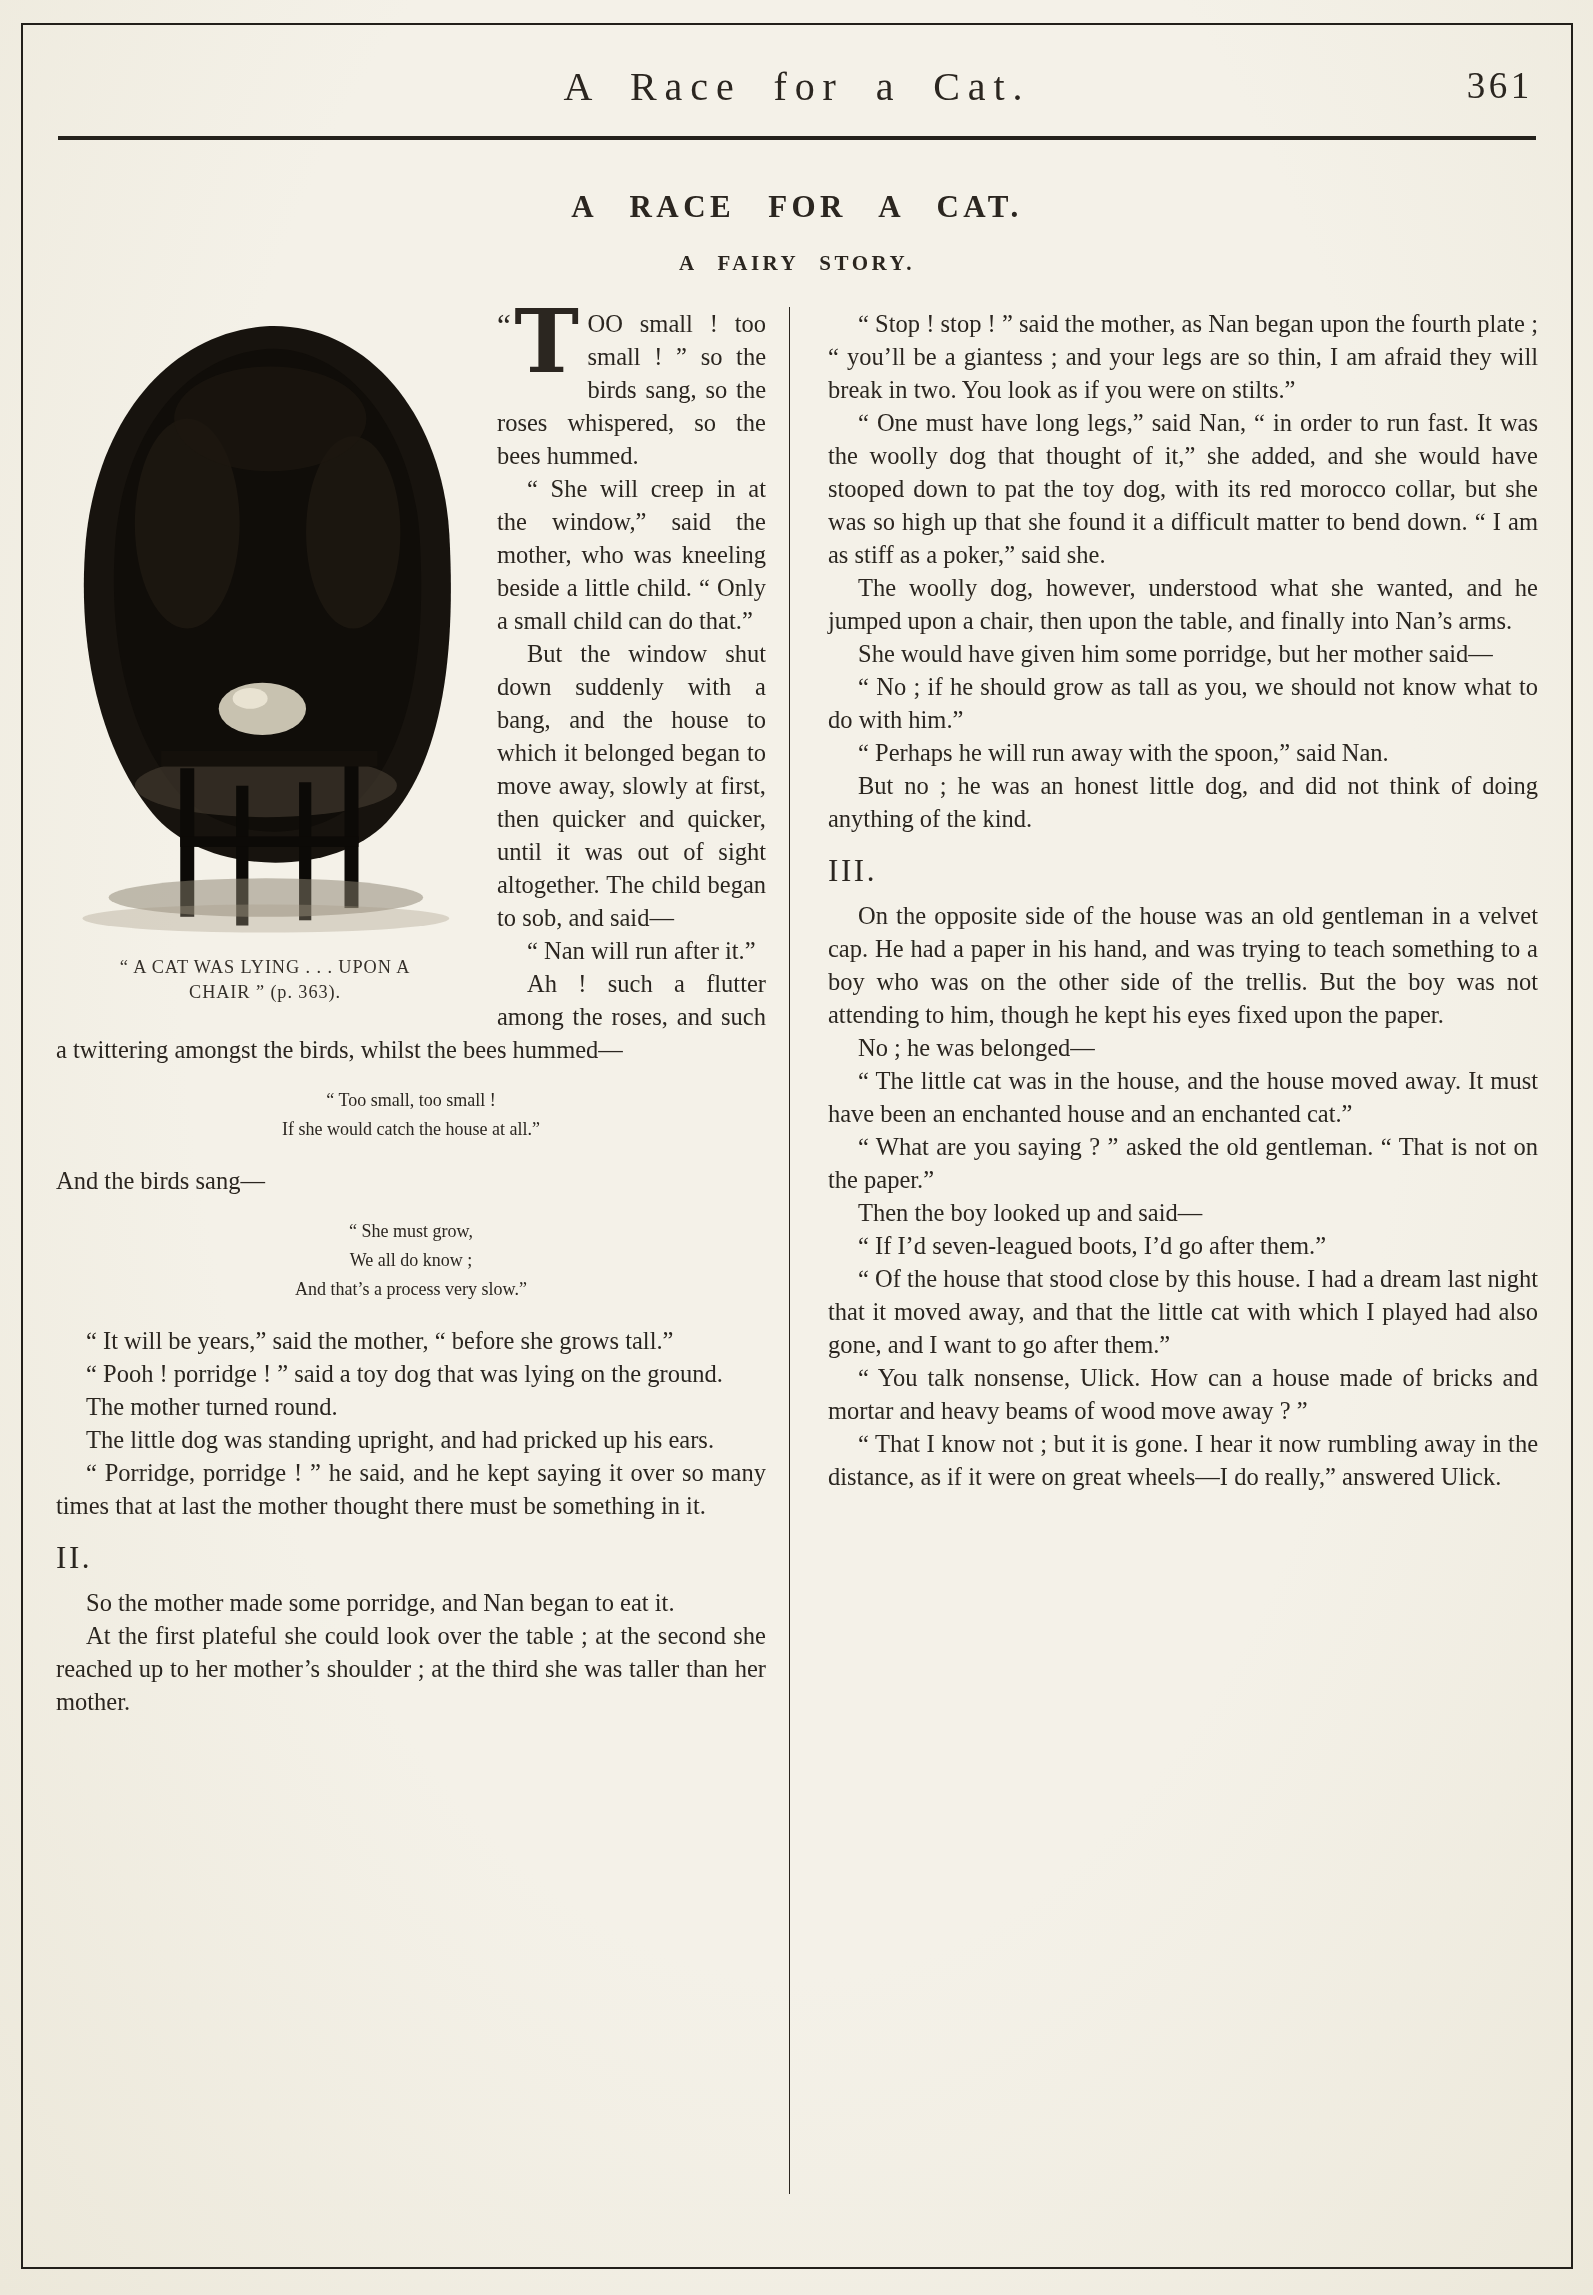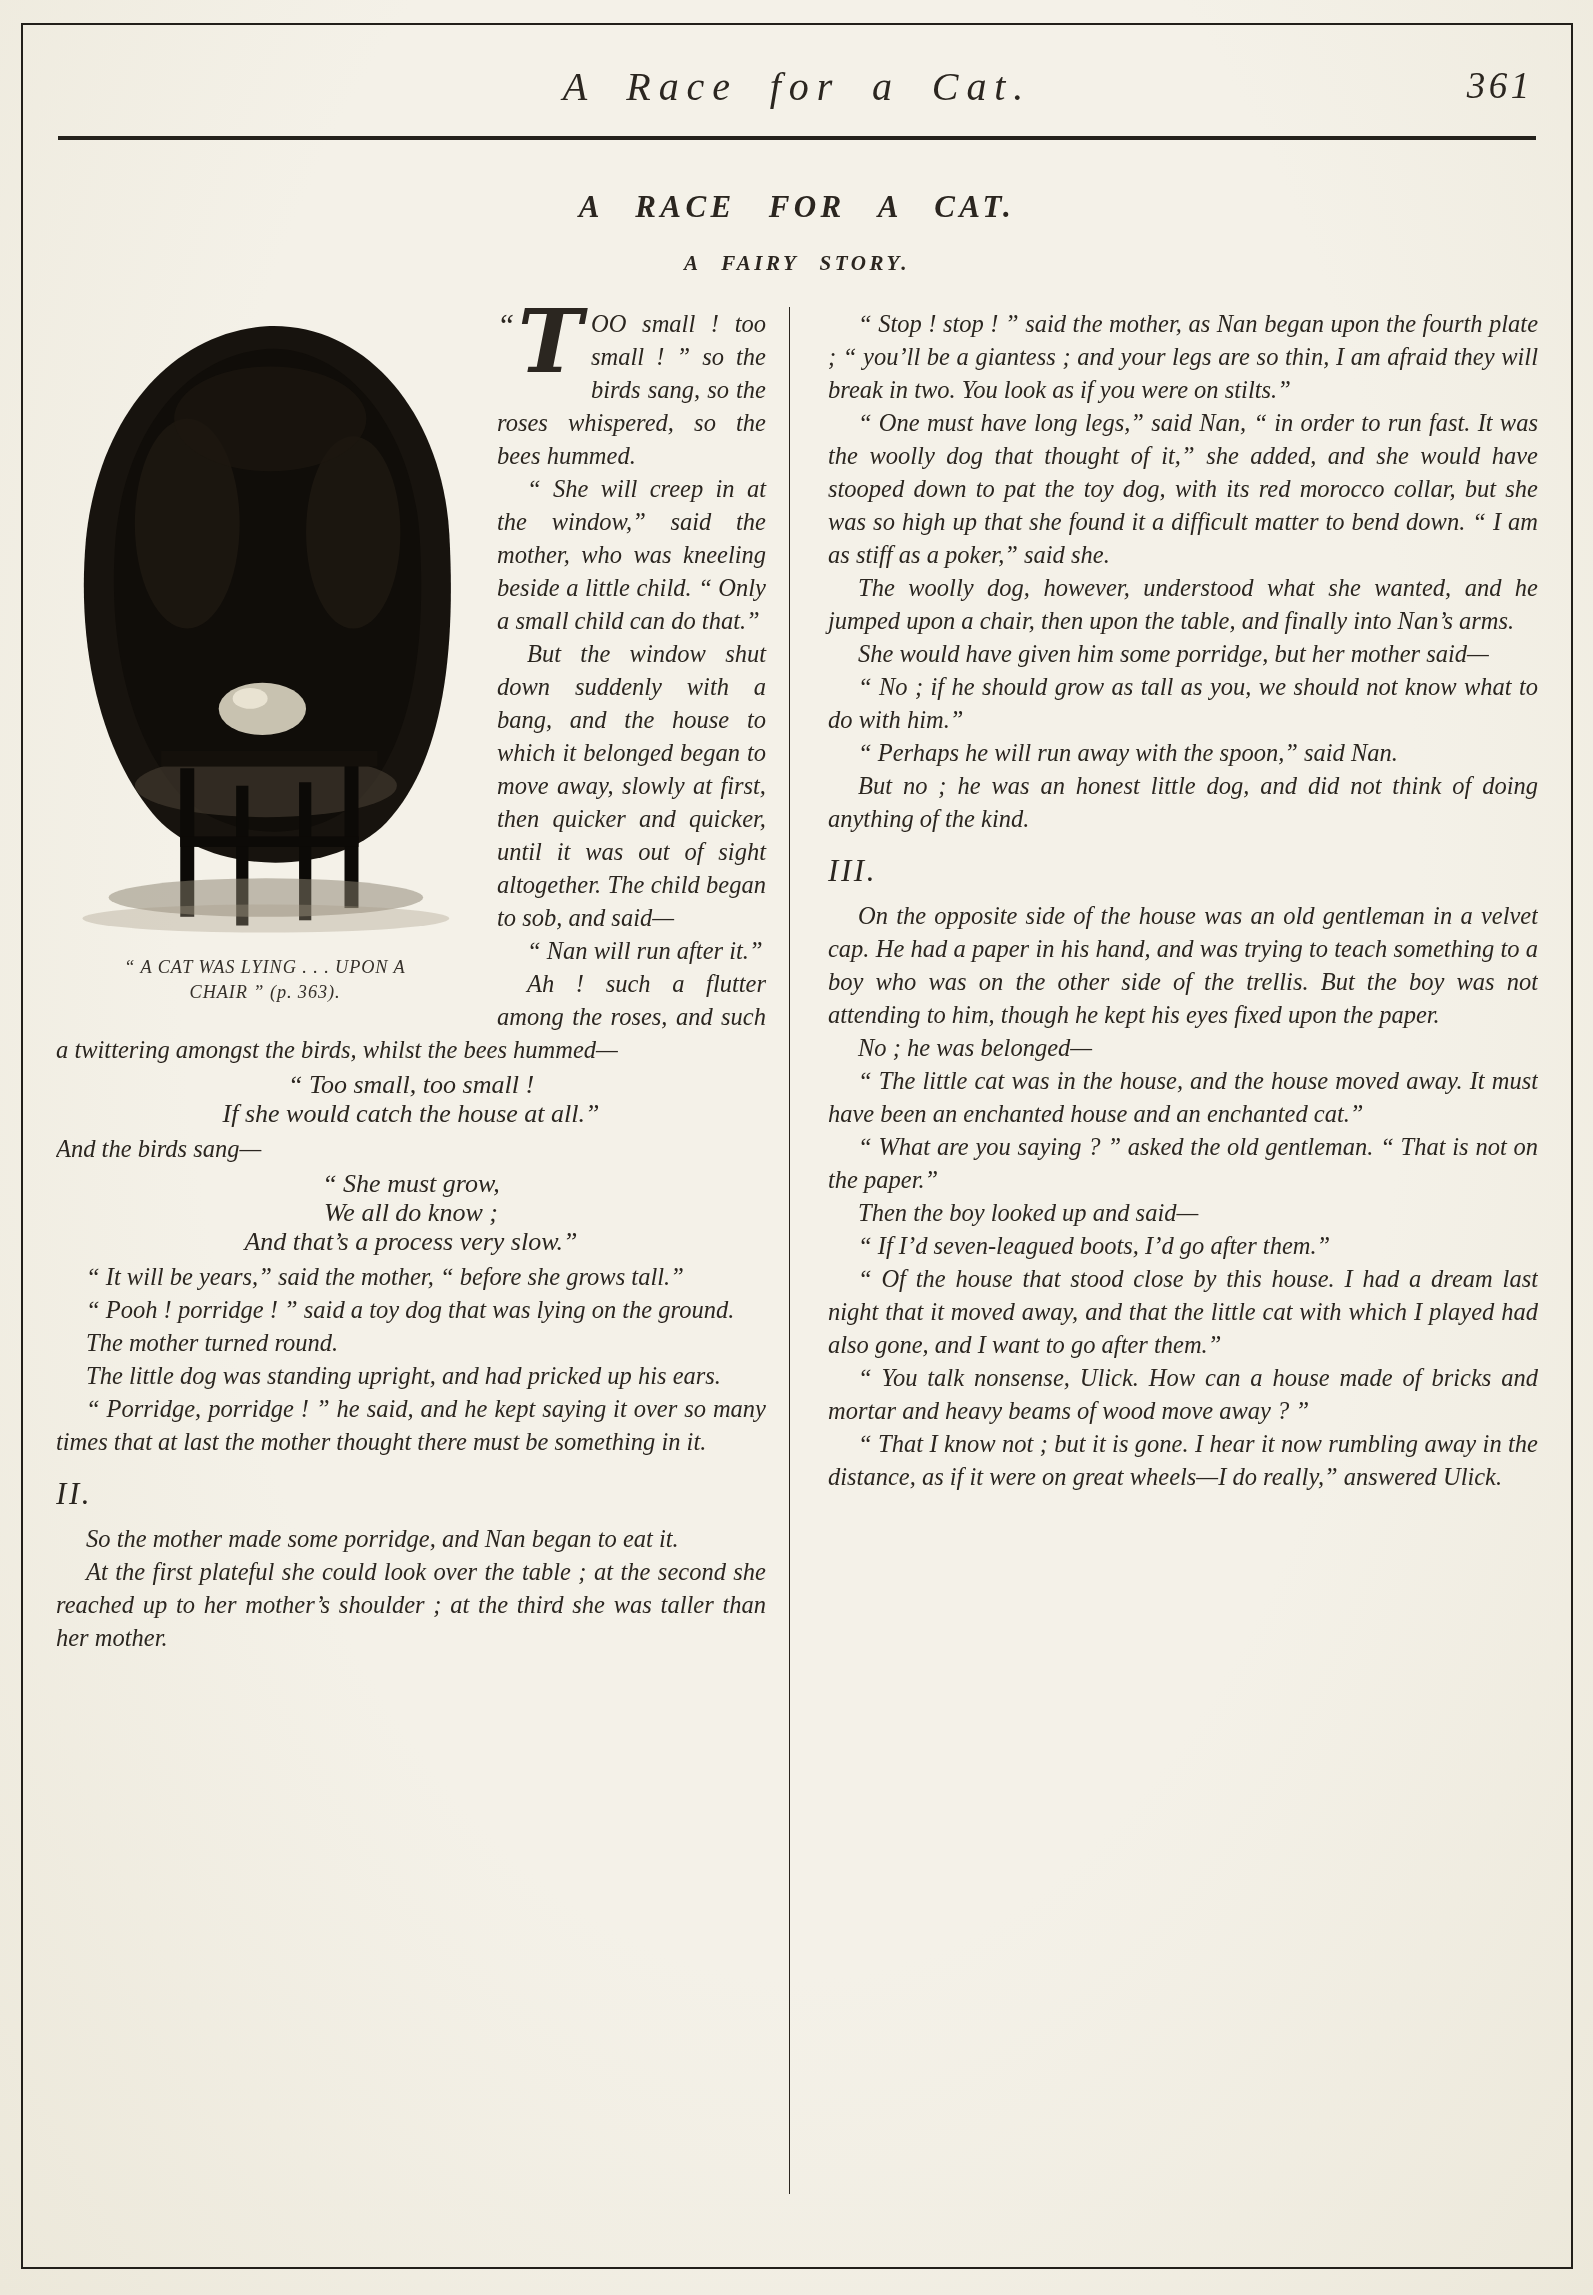--- a/index.html
+++ b/index.html
@@ -1,20 +1,20 @@
 <!DOCTYPE html>
 <html style="font-size:14px"><head>
 <meta charset="utf-8">
 <style>
   html,body{margin:0;padding:0;background:#e9e5d7;}
   .sheet{
     position:relative;width:1594px;height:2295px;margin:0 auto;
     background:radial-gradient(ellipse at 50% 38%, #f4f1e8 55%, #ece8da 100%);
     font-family:"Liberation Serif","DejaVu Serif",serif;
-    color:#2b2620;overflow:hidden;font-style:italic;
+    color:#2b2620;overflow:hidden;
   }
   .frame{position:absolute;left:21px;top:23px;right:21px;bottom:26px;border:2.6px solid #221f1a;pointer-events:none;}
   .content{position:absolute;left:56px;right:56px;top:47px;}
 
   .running-head{position:relative;height:56px;margin-top:15.7px;}
   .running-title{position:absolute;left:50%;transform:translateX(-50%);font-size:40px;letter-spacing:7.9px;word-spacing:14px;white-space:nowrap;}
   .page-num{position:absolute;right:5.2px;top:1.7px;font-size:37px;letter-spacing:3.5px;}
   .head-rule{height:3.5px;background:#25221c;margin:17.5px 1.7px 0 1.7px;}
 
   .article-title{text-align:center;font-size:31px;font-weight:bold;letter-spacing:4.4px;word-spacing:21px;margin-top:49px;}
@@ -28,21 +28,21 @@
   .para{margin:0;text-indent:30px;}
   .para.noindent{text-indent:0;}
 
   .figure{float:left;width:418px;margin:7px 23px 5.2px 0;}
   .engraving{width:418px;height:629px;}
   .caption{font-size:18.3px;line-height:25px;text-align:center;letter-spacing:0.9px;margin-top:12.2px;color:#35302a;}
 
   .oq{float:left;font-size:31px;line-height:37px;margin:0 1.7px 0 0;}
   .dropcap{float:left;font-size:87px;line-height:68px;font-weight:bold;margin:1.7px 8.7px 0 1.7px;font-family:"DejaVu Serif",serif;}
 
-  .verse{text-align:center;font-size:26px;line-height:29px;margin:4px 0;}
+  .verse{text-align:center;font-size:18px;line-height:29px;margin:20px 0;}
   .sec-heading{font-size:31px;font-weight:normal;letter-spacing:2.6px;margin:19px 0 12.2px 0;}
 </style>
 </head>
 <body>
 
 <div class="sheet">
   <div class="frame"></div>
   <div class="content">
 
     <div class="running-head">

